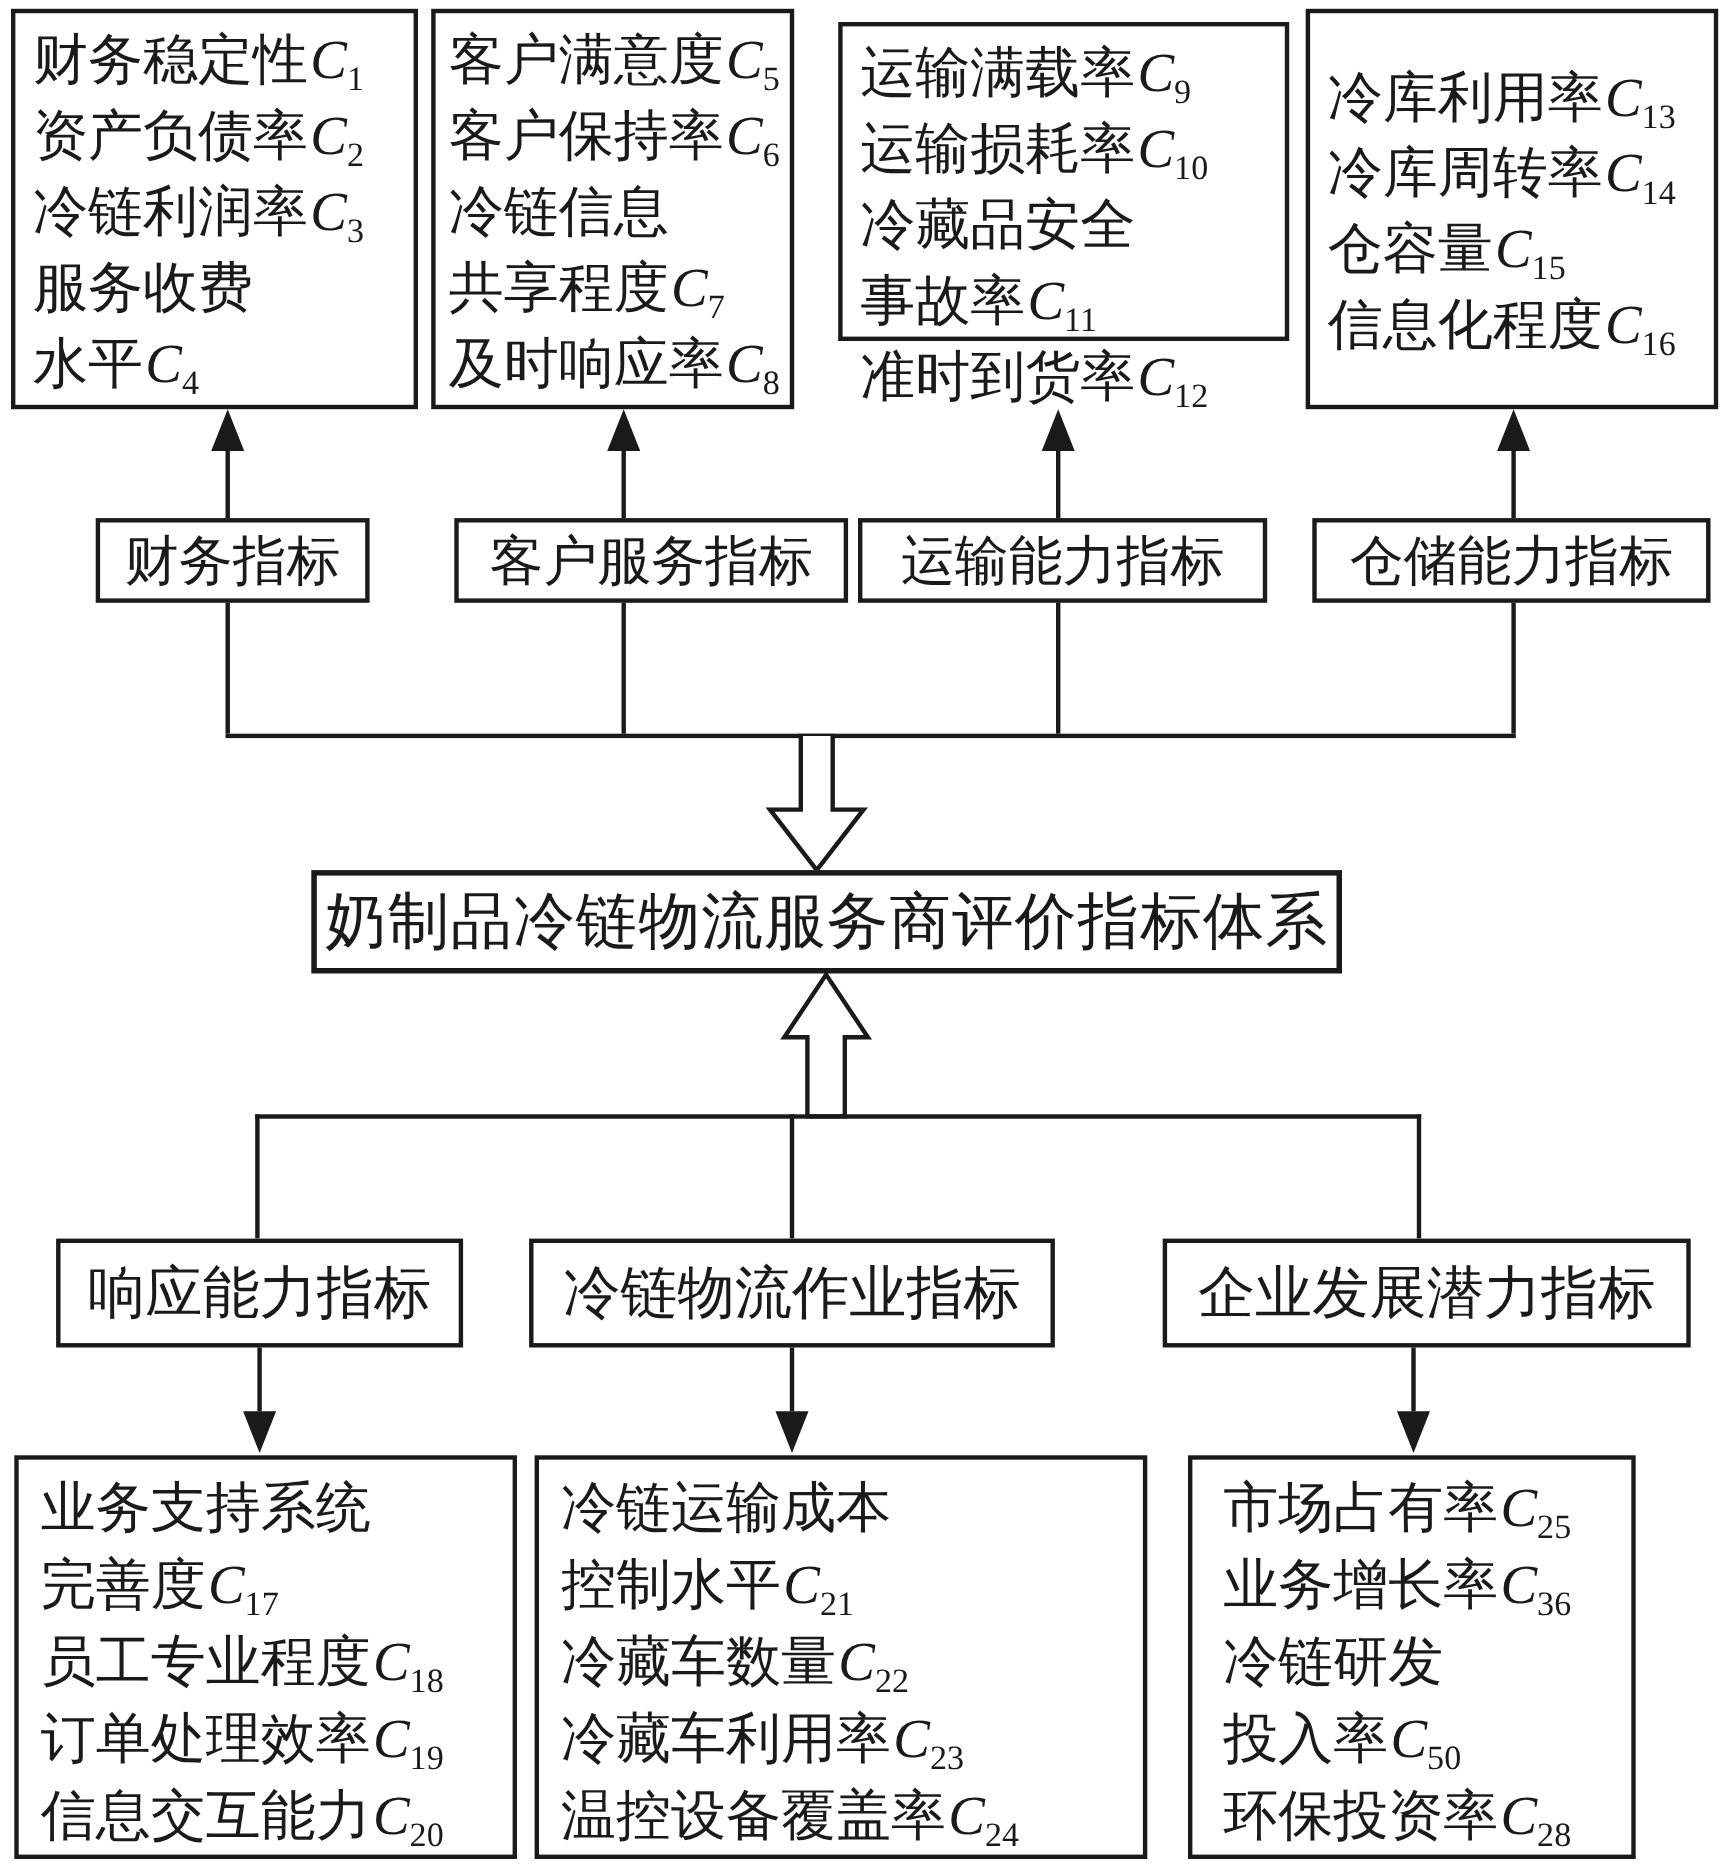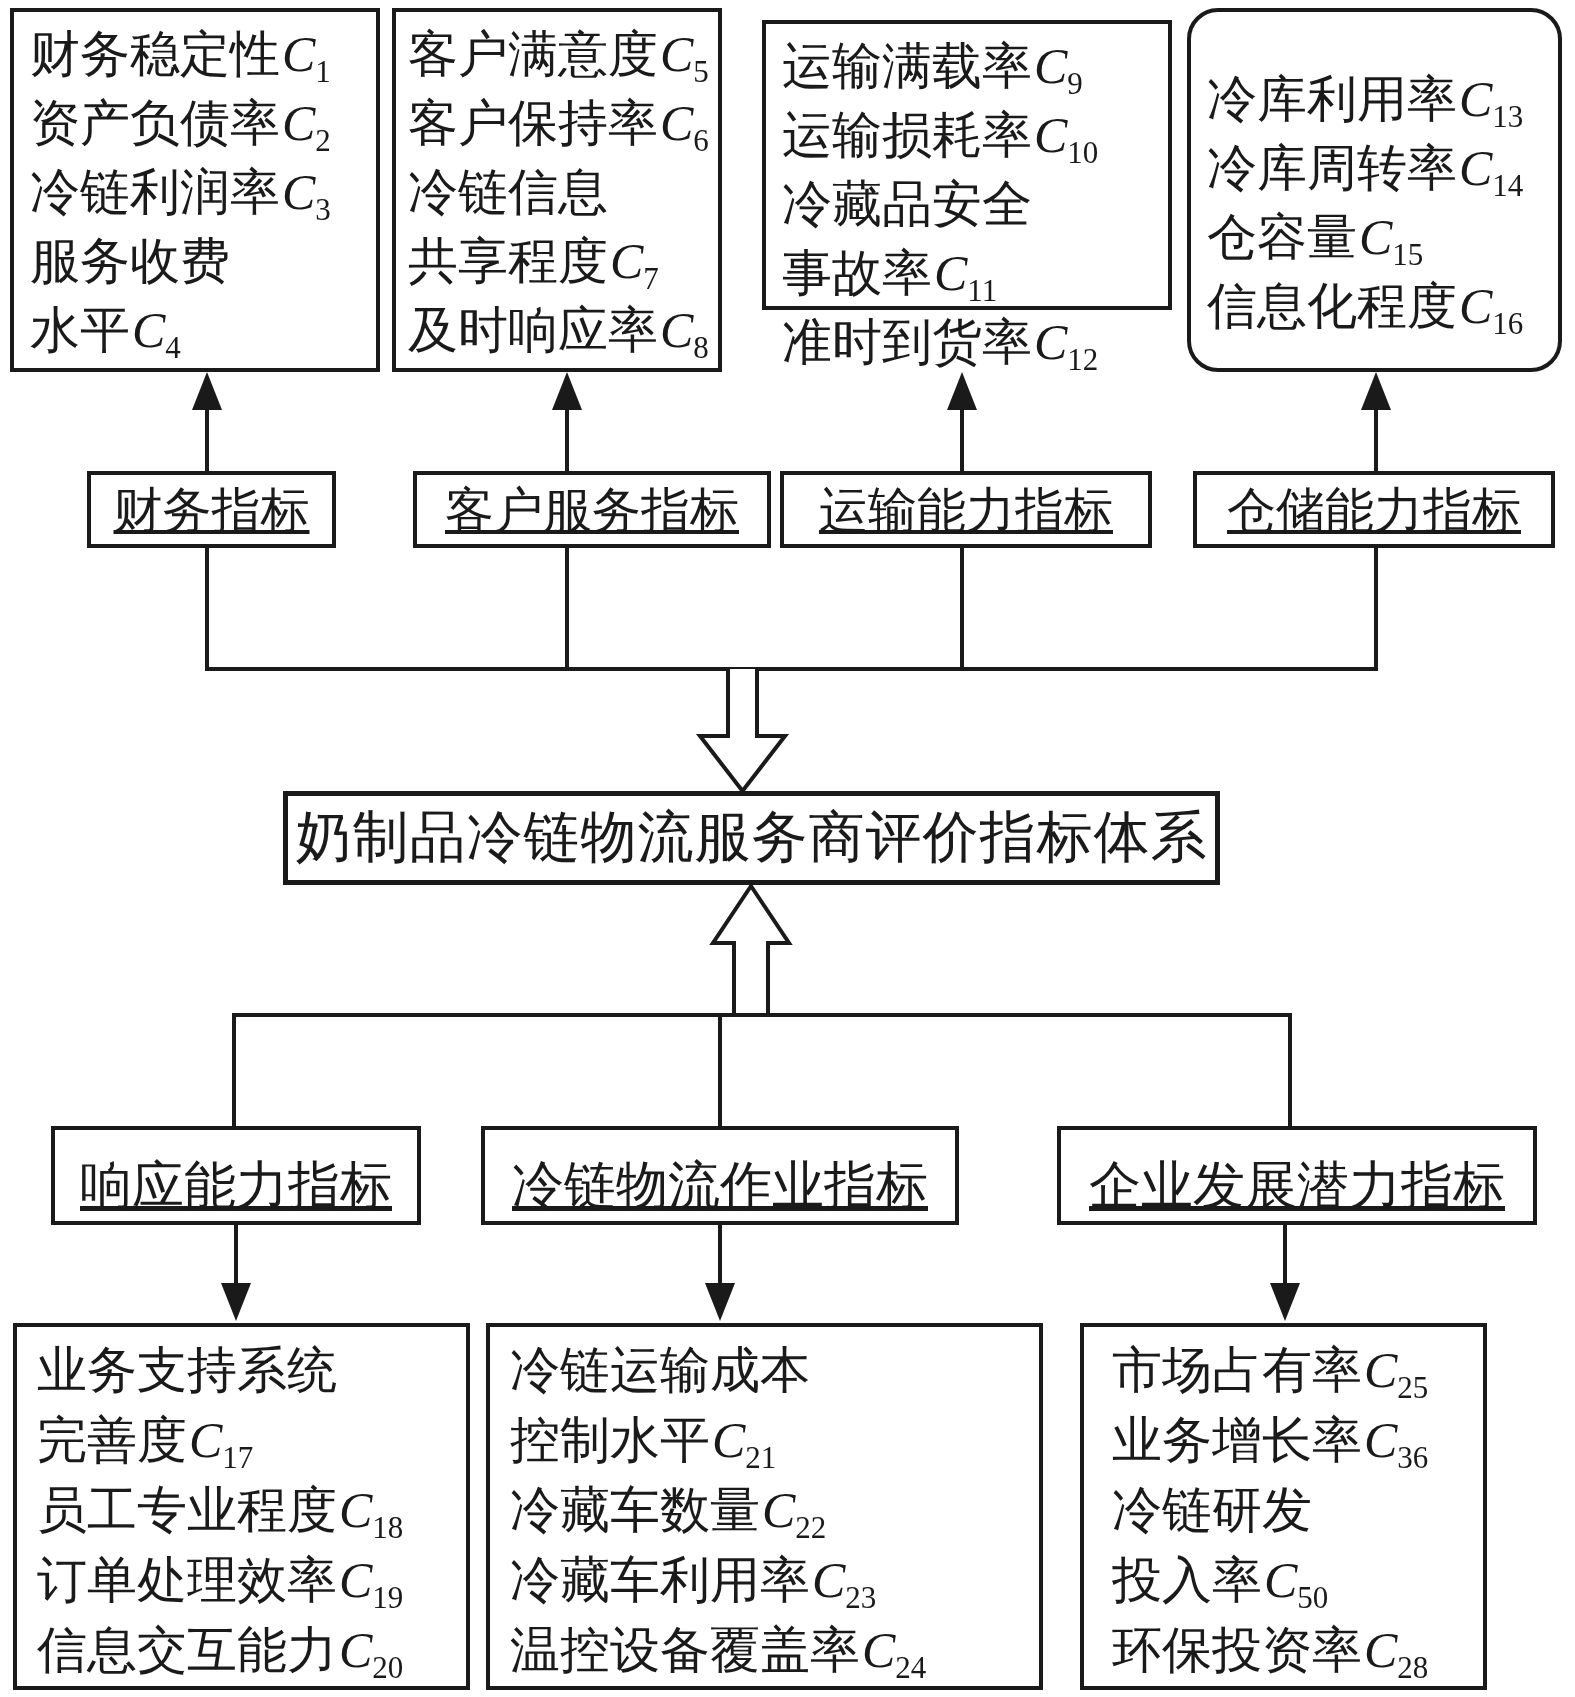--- a/index.html
+++ b/index.html
@@ -14,22 +14,22 @@
     position:absolute;border:4px solid var(--stroke);background:var(--bg);
     box-sizing:border-box;padding:8px 0 0 16px;
     font-size:50px;line-height:69px;white-space:nowrap;
   }
   .ibox .line{display:block;}
   .var{font-style:italic;font-family:"Liberation Serif","DejaVu Serif",serif;padding-left:2px;}
   .var sub{font-style:normal;font-size:0.62em;line-height:0;}
   
   .cat{
     position:absolute;border:4px solid var(--stroke);background:var(--bg);
-    box-sizing:border-box;display:flex;align-items:flex-end;justify-content:center;
-    font-size:49px;white-space:nowrap;text-decoration:underline;
+    box-sizing:border-box;display:flex;align-items:center;justify-content:center;
+    font-size:49px;white-space:nowrap;
   }
   
   .central{
     position:absolute;border:5px solid var(--stroke);background:var(--bg);
     box-sizing:border-box;display:flex;align-items:center;justify-content:center;
     font-size:56px;white-space:nowrap;letter-spacing:1px;
   }
   
   .vline{position:absolute;width:4px;background:var(--stroke);}
   .hline{position:absolute;height:4px;background:var(--stroke);}
@@ -65,21 +65,21 @@
       <div class="line"><span>共享程度</span><span class="var">C<sub>7</sub></span></div>
       <div class="line"><span>及时响应率</span><span class="var">C<sub>8</sub></span></div>
     </div>
   <div class="ibox" style="left:762px;top:20px;width:410px;height:290px;">
       <div class="line"><span>运输满载率</span><span class="var">C<sub>9</sub></span></div>
       <div class="line"><span>运输损耗率</span><span class="var">C<sub>10</sub></span></div>
       <div class="line"><span>冷藏品安全</span></div>
       <div class="line"><span>事故率</span><span class="var">C<sub>11</sub></span></div>
       <div class="line"><span>准时到货率</span><span class="var">C<sub>12</sub></span></div>
     </div>
-  <div class="ibox" style="left:1187px;top:8px;width:375px;height:364px;padding-top:53px;border-radius:31px;">
+  <div class="ibox" style="left:1187px;top:8px;width:375px;height:364px;padding-top:42px;">
       <div class="line"><span>冷库利用率</span><span class="var">C<sub>13</sub></span></div>
       <div class="line"><span>冷库周转率</span><span class="var">C<sub>14</sub></span></div>
       <div class="line"><span>仓容量</span><span class="var">C<sub>15</sub></span></div>
       <div class="line"><span>信息化程度</span><span class="var">C<sub>16</sub></span></div>
     </div>
 
   <div class="head-up" style="left:192px;top:372px;"></div>
   <div class="vline" style="left:205px;top:408px;height:63px;"></div>
   <div class="head-up" style="left:552px;top:372px;"></div>
   <div class="vline" style="left:565px;top:408px;height:63px;"></div>

